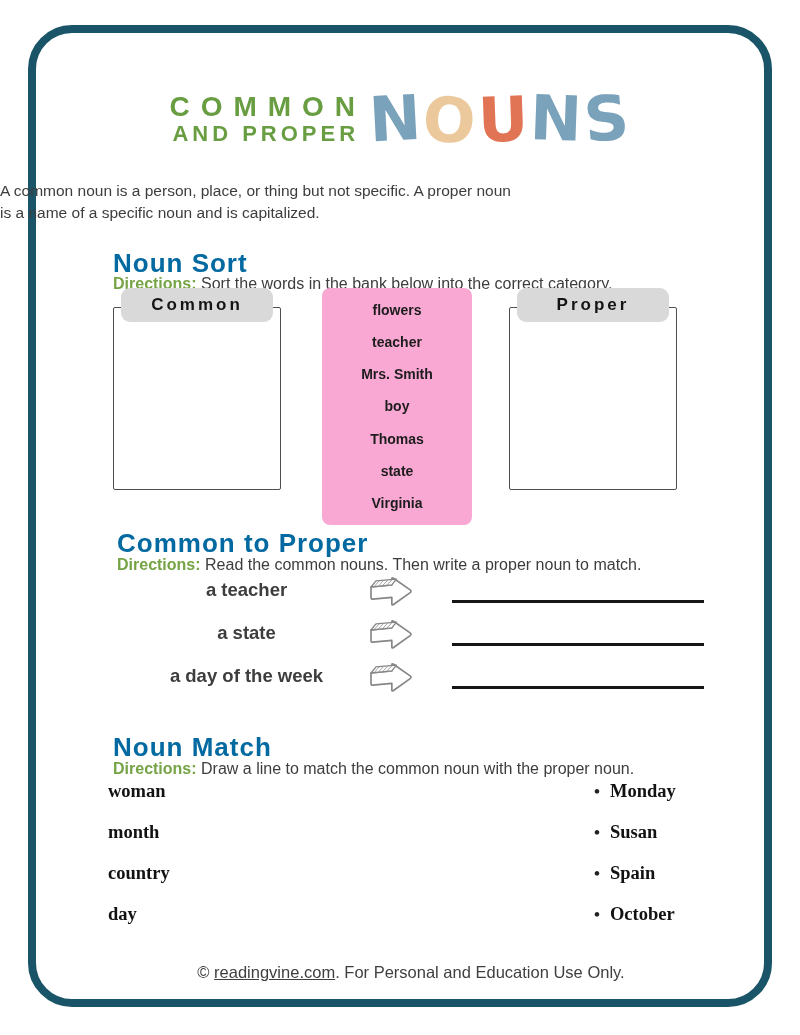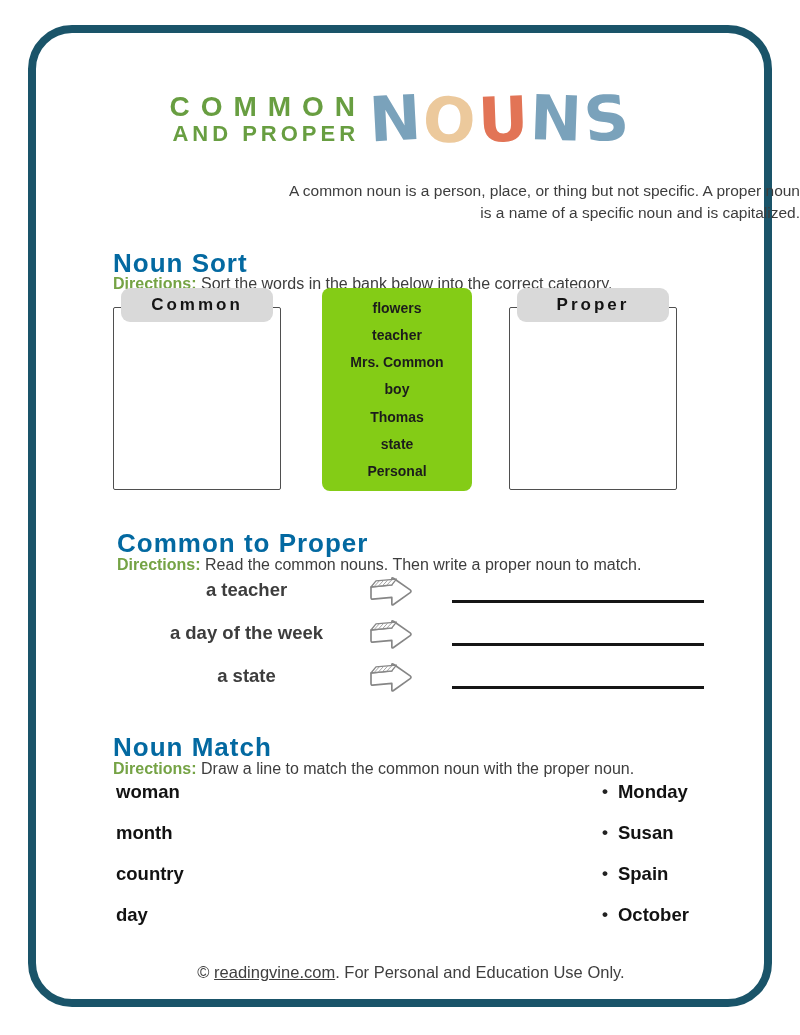--- a/index.html
+++ b/index.html
@@ -32,21 +32,21 @@
     font-size:62px;line-height:1;letter-spacing:2px;
   }
   .title-nouns span{display:inline-block;}
   .nl0{transform:rotate(-3deg);}
   .nl1{transform:rotate(3deg) translateY(2px);}
   .nl2{transform:rotate(-2deg) translateY(1px);}
   .nl3{transform:rotate(2deg);}
   .nl4{transform:rotate(-5deg);}
 
   .subtitle{
-    position:absolute;top:180px;left:0;width:800px;text-align:right;
+    position:absolute;top:180px;left:0;width:800px;text-align:left;
     font-size:15.5px;font-weight:500;color:#3d3d3d;line-height:22px;
   }
 
   
   .section-heading{
     position:absolute;font-size:26px;font-weight:bold;color:#0369a1;
     letter-spacing:1px;
   }
   .directions{position:absolute;font-size:16px;color:#3d3d3d;font-weight:500;text-align:right;}
   .directions .dlabel{color:#75a345;font-weight:bold;}
@@ -63,22 +63,22 @@
     box-sizing:border-box;border:1.5px solid #4f4f4f;background:#fff;
     border-radius:2px;z-index:1;
   }
   .sort-tab{
     position:absolute;top:0;left:50%;transform:translateX(-50%);
     width:152px;height:34px;background:#d9d9d9;border-radius:9px;
     display:flex;align-items:center;justify-content:center;
     font-weight:bold;font-size:17px;letter-spacing:3px;color:#141414;z-index:2;
   }
   .word-bank{
-    position:absolute;left:322px;top:288px;width:150px;height:203px;
-    box-sizing:border-box;background:#84cc16;border-radius:8px;
+    position:absolute;left:322px;top:288px;width:150px;height:237px;
+    box-sizing:border-box;background:#f9a8d4;border-radius:8px;
     display:flex;flex-direction:column;justify-content:space-around;
     text-align:center;font-size:14px;font-weight:bold;color:#1c1c1c;
     padding:6px 0;
   }
 
   
   #cp-heading{left:117px;top:506px;}
   #cp-directions{left:117px;top:540px;}
   .cp-rows{position:absolute;left:129px;top:568px;}
   .cp-row{display:flex;align-items:center;height:43px;}
@@ -87,21 +87,21 @@
   }
   .cp-arrow{width:50px;height:39px;margin-left:2px;flex:none;}
   .cp-line{
     width:252px;border-bottom:3px solid #161616;margin-left:36px;
     align-self:flex-end;margin-bottom:8px;
   }
 
   
   #nm-heading{left:113px;top:710px;}
   #nm-directions{left:113px;top:744px;}
-  .nm-rows{position:absolute;left:116px;top:771px;width:600px;}
+  .nm-rows{position:absolute;left:108px;top:771px;width:600px;font-family:Liberation Serif, serif;}
   .nm-row{position:relative;height:41px;display:flex;align-items:center;}
   .nm-left{font-size:18.5px;font-weight:bold;color:#121212;}
   .nm-right{
     position:absolute;left:486px;display:flex;align-items:center;gap:10px;
     font-size:18.5px;font-weight:bold;color:#121212;
   }
   .bullet{font-size:17px;color:#222;font-weight:bold;}
 
   
   .footer{
@@ -138,25 +138,25 @@
 <p class="directions" id="ns-directions"><span class="dlabel">Directions:</span><span> Sort the words in the bank below into the correct category.</span></p>
 
 <div class="sort-group" id="common-group">
   <div class="sort-box"></div>
   <div class="sort-tab">Common</div>
 </div>
 
 <div class="word-bank">
   <div>flowers</div>
   <div>teacher</div>
-  <div>Mrs. Common</div>
+  <div>Mrs. Smith</div>
   <div>boy</div>
   <div>Thomas</div>
   <div>state</div>
-  <div>Personal</div>
+  <div>Virginia</div>
 </div>
 
 <div class="sort-group" id="proper-group">
   <div class="sort-box"></div>
   <div class="sort-tab">Proper</div>
 </div>
 
 <h2 class="section-heading" id="cp-heading">Common to Proper</h2>
 <p class="directions" id="cp-directions"><span class="dlabel">Directions:</span><span> Read the common nouns. Then write a proper noun to match.</span></p>
 
@@ -164,37 +164,37 @@
   <div class="cp-row">
     <div class="cp-label">a teacher</div>
     <svg class="cp-arrow" viewBox="0 0 60 46">
       <path d="M6,20 L31,17.5 L31,10 Q31,8 33,9.5 L53,23.5 Q55,25 53,26.8 L33,41 Q31,42.5 31,40.5 L31,32.5 L8,34.5 Q6,34.7 6,32.7 Z" fill="#fff" stroke="#868686" stroke-width="2" stroke-linejoin="round"></path>
       <path d="M6,20 L31,17.5 L36.5,10.5 L12,12.7 Z" fill="#fff" stroke="#868686" stroke-width="1.6" stroke-linejoin="round"></path>
       <path d="M10,19.2 L16,12.6 M15,18.7 L21,12.2 M20,18.2 L26,11.8 M25,17.7 L31,11.4" stroke="#9a9a9a" stroke-width="1.1" fill="none"></path>
     </svg>
     <div class="cp-line"></div>
   </div>
   <div class="cp-row">
+    <div class="cp-label">a state</div>
+    <svg class="cp-arrow" viewBox="0 0 60 46">
+      <path d="M6,20 L31,17.5 L31,10 Q31,8 33,9.5 L53,23.5 Q55,25 53,26.8 L33,41 Q31,42.5 31,40.5 L31,32.5 L8,34.5 Q6,34.7 6,32.7 Z" fill="#fff" stroke="#868686" stroke-width="2" stroke-linejoin="round"></path>
+      <path d="M6,20 L31,17.5 L36.5,10.5 L12,12.7 Z" fill="#fff" stroke="#868686" stroke-width="1.6" stroke-linejoin="round"></path>
+      <path d="M10,19.2 L16,12.6 M15,18.7 L21,12.2 M20,18.2 L26,11.8 M25,17.7 L31,11.4" stroke="#9a9a9a" stroke-width="1.1" fill="none"></path>
+    </svg>
+    <div class="cp-line"></div>
+  </div>
+  <div class="cp-row">
     <div class="cp-label">a day of the week</div>
     <svg class="cp-arrow" viewBox="0 0 60 46">
       <path d="M6,20 L31,17.5 L31,10 Q31,8 33,9.5 L53,23.5 Q55,25 53,26.8 L33,41 Q31,42.5 31,40.5 L31,32.5 L8,34.5 Q6,34.7 6,32.7 Z" fill="#fff" stroke="#868686" stroke-width="2" stroke-linejoin="round"></path>
       <path d="M6,20 L31,17.5 L36.5,10.5 L12,12.7 Z" fill="#fff" stroke="#868686" stroke-width="1.6" stroke-linejoin="round"></path>
       <path d="M10,19.2 L16,12.6 M15,18.7 L21,12.2 M20,18.2 L26,11.8 M25,17.7 L31,11.4" stroke="#9a9a9a" stroke-width="1.1" fill="none"></path>
     </svg>
     <div class="cp-line"></div>
   </div>
-  <div class="cp-row">
-    <div class="cp-label">a state</div>
-    <svg class="cp-arrow" viewBox="0 0 60 46">
-      <path d="M6,20 L31,17.5 L31,10 Q31,8 33,9.5 L53,23.5 Q55,25 53,26.8 L33,41 Q31,42.5 31,40.5 L31,32.5 L8,34.5 Q6,34.7 6,32.7 Z" fill="#fff" stroke="#868686" stroke-width="2" stroke-linejoin="round"></path>
-      <path d="M6,20 L31,17.5 L36.5,10.5 L12,12.7 Z" fill="#fff" stroke="#868686" stroke-width="1.6" stroke-linejoin="round"></path>
-      <path d="M10,19.2 L16,12.6 M15,18.7 L21,12.2 M20,18.2 L26,11.8 M25,17.7 L31,11.4" stroke="#9a9a9a" stroke-width="1.1" fill="none"></path>
-    </svg>
-    <div class="cp-line"></div>
-  </div>
 </div>
 
 <h2 class="section-heading" id="nm-heading">Noun Match</h2>
 <p class="directions" id="nm-directions"><span class="dlabel">Directions:</span><span> Draw a line to match the common noun with the proper noun.</span></p>
 
 <div class="nm-rows">
   <div class="nm-row">
     <div class="nm-left">woman</div>
     <div class="nm-right">
       <span class="bullet">•</span>

